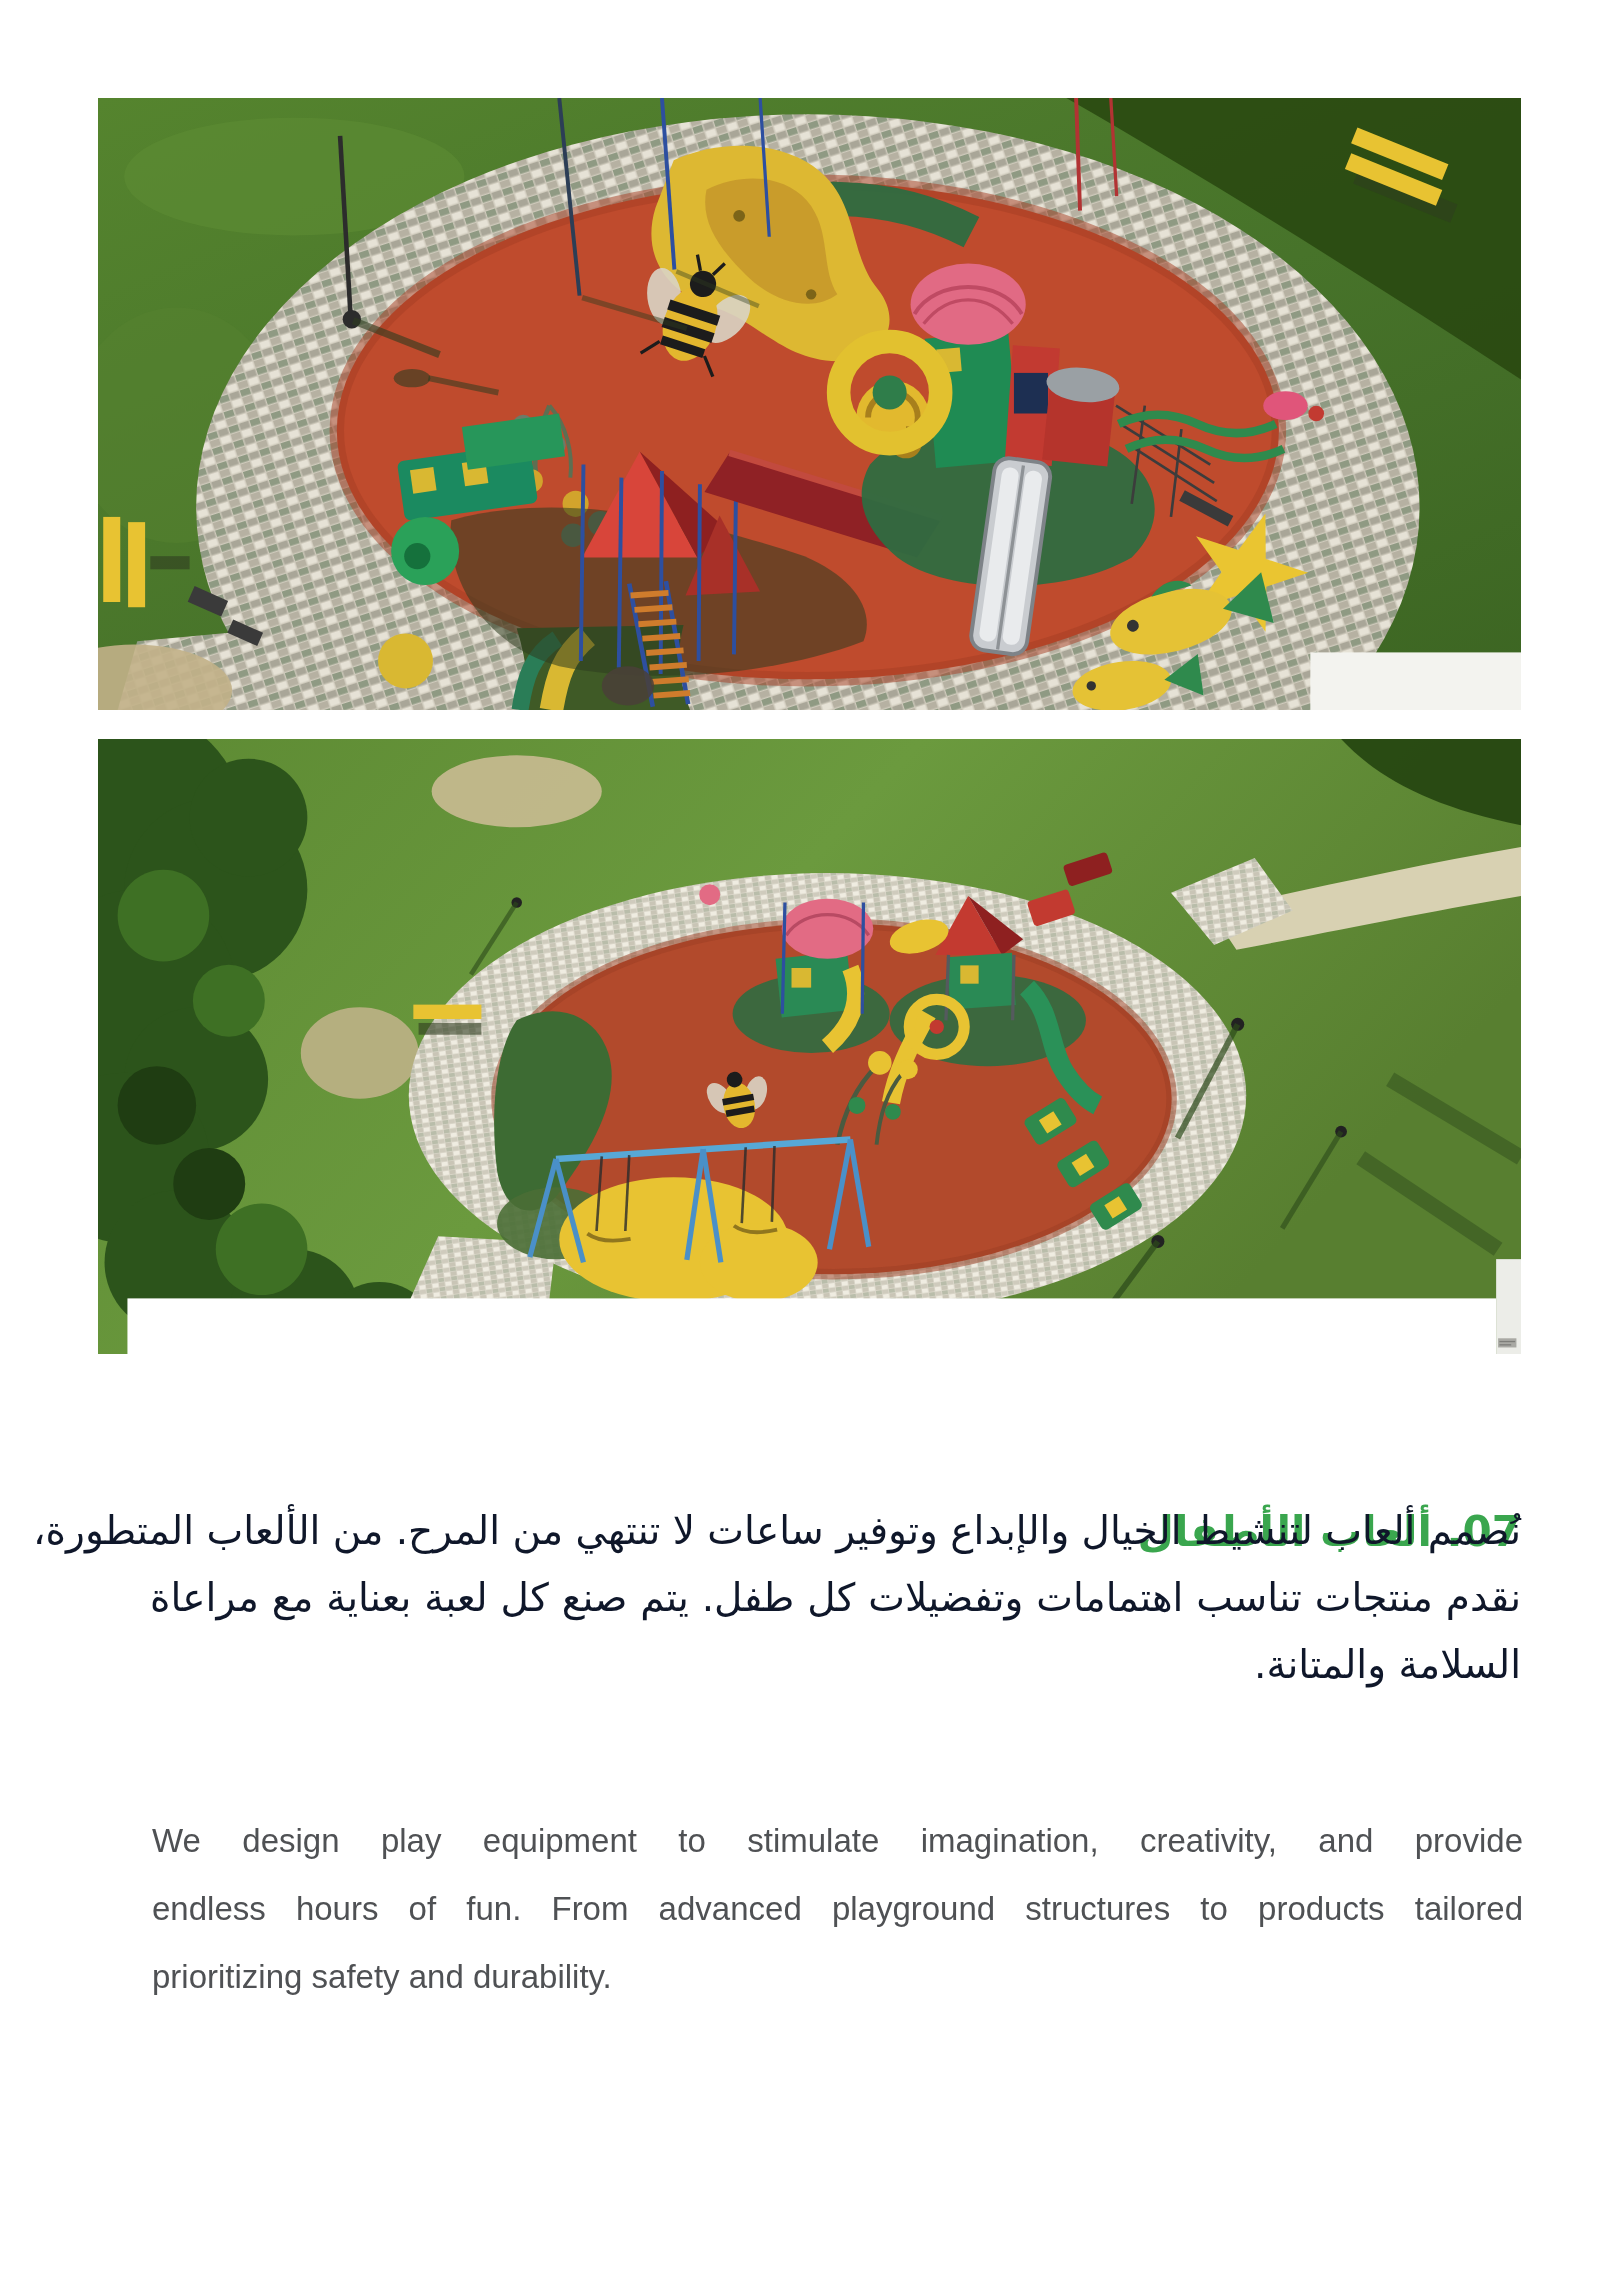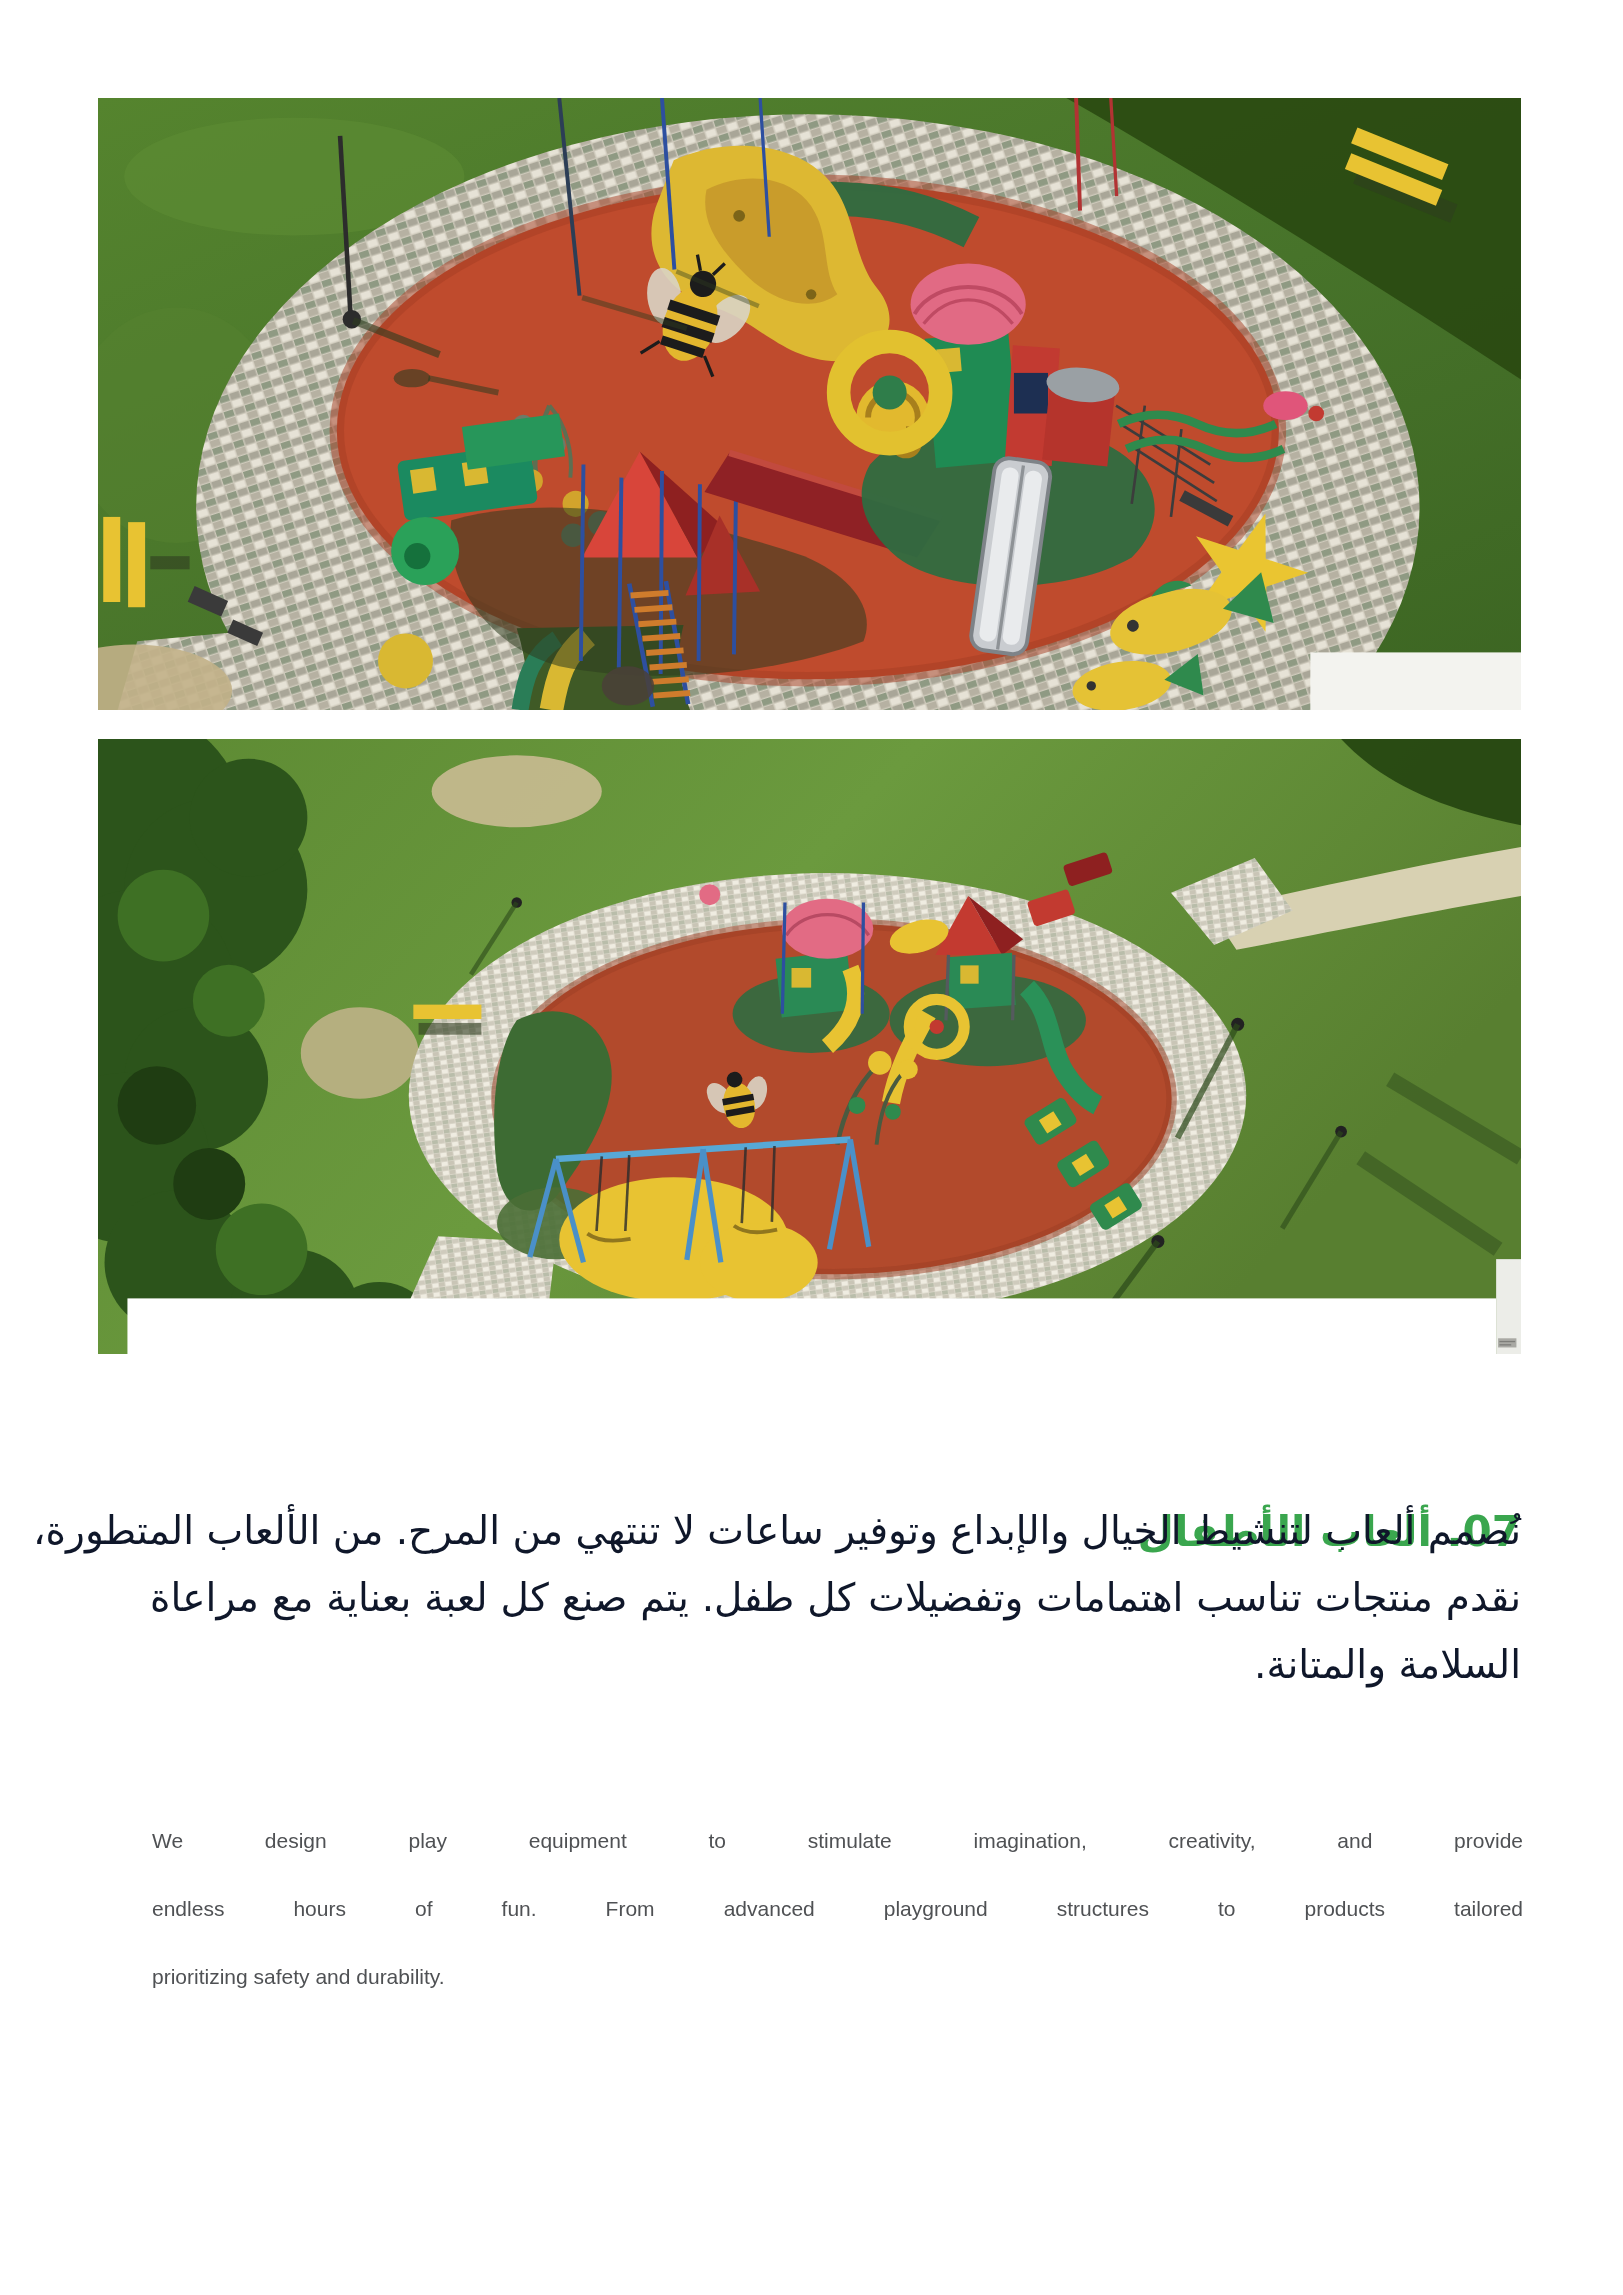--- a/index.html
+++ b/index.html
@@ -61,21 +61,21 @@
     font-size:41px;
     line-height:60px;
     color:#3aa64e;
     letter-spacing:-0.7px;
   }
   .en-body{
     position:absolute;
     left:152px;
     top:1807px;
     width:1371px;
-    font-size:21px;
+    font-size:33px;
     color:#4f5154;
     letter-spacing:0;
   }
   .en-body .jline{
     display:block;
     height:68px;
     line-height:68px;
     text-align:justify;
     text-align-last:justify;
     white-space:nowrap;

